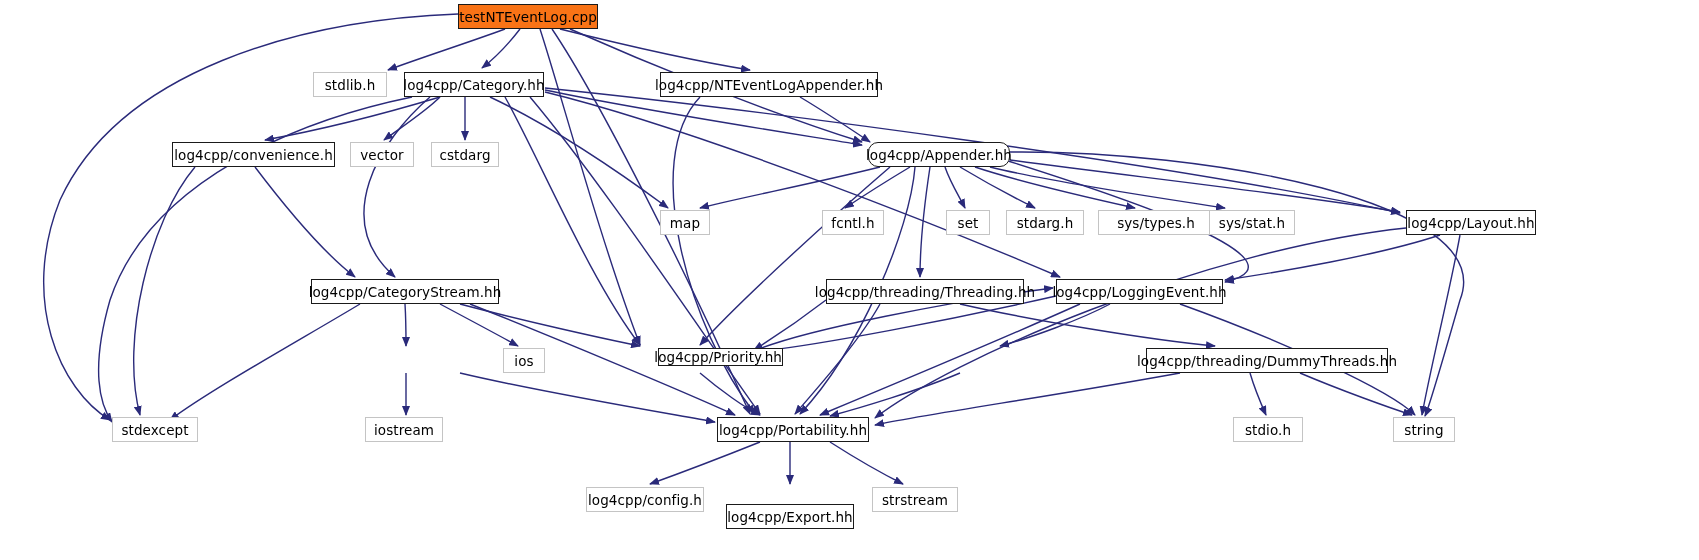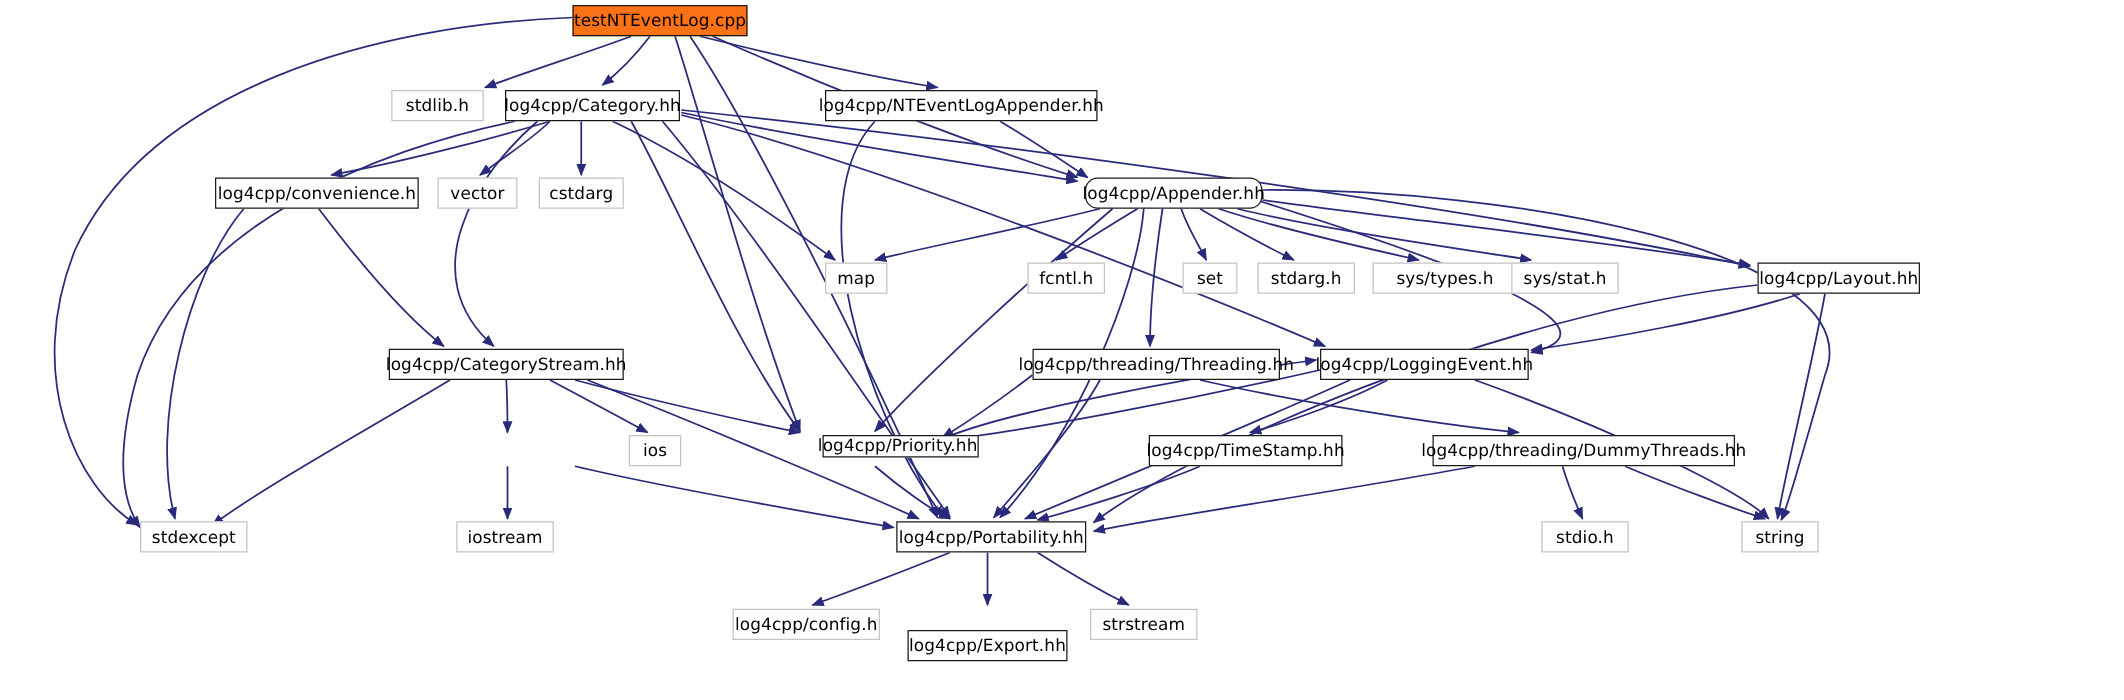--- a/index.html
+++ b/index.html
@@ -139,23 +139,20 @@
     </div>
     <div class="node bold" style="left: 1056px; top: 279px; width: 167px; height: 25px;">
       <span>log4cpp/LoggingEvent.hh</span>
     </div>
     <div class="node thin" style="left: 503px; top: 348px; width: 42px; height: 25px;">
       <span>ios</span>
     </div>
     <div class="node bold" style="left: 658px; top: 348px; width: 125px; height: 18px; justify-content: flex-end;">
       <span>log4cpp/Priority.hh</span>
     </div>
-    <div class="node bold" style="left: 919px; top: 348px; width: 155px; height: 25px;">
-      <span>log4cpp/TimeStamp.hh</span>
-    </div>
     <div class="node bold" style="left: 1146px; top: 348px; width: 242px; height: 25px;">
       <span>log4cpp/threading/DummyThreads.hh</span>
     </div>
     <div class="node thin" style="left: 112px; top: 417px; width: 86px; height: 25px;">
       <span>stdexcept</span>
     </div>
     <div class="node thin" style="left: 365px; top: 417px; width: 78px; height: 25px;">
       <span>iostream</span>
     </div>
     <div class="node bold" style="left: 717px; top: 417px; width: 152px; height: 25px;">

